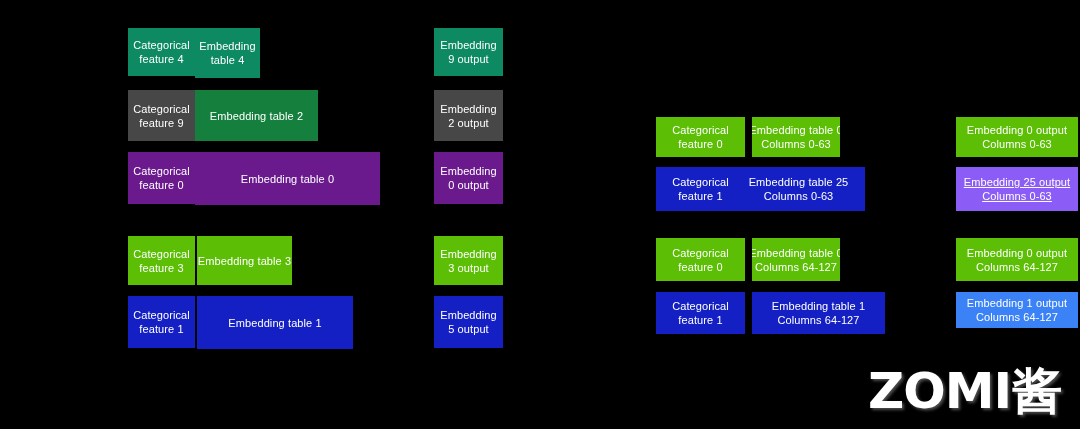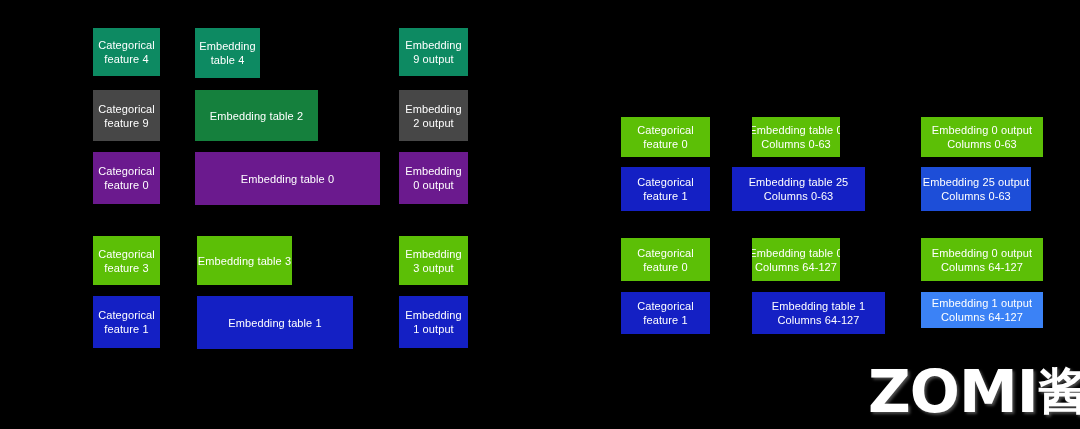--- a/index.html
+++ b/index.html
@@ -25,37 +25,37 @@
     align-items: center;
     justify-content: center;
     text-align: center;
     color: #ffffff;
     font-size: 11px;
     line-height: 14px;
     letter-spacing: 0.1px;
     padding: 2px 4px;
     overflow: hidden;
   }
-  .box.rounded { border-radius: 0; }
+  .box.rounded { border-radius: 0; margin-left: 35px; }
   .box.sharp   { border-radius: 0px; }
   .box .ln { display: block; white-space: nowrap; }
 
   
   #logo {
     position: absolute;
     display: flex;
     align-items: flex-end;
     color: #ffffff;
     text-shadow: 2px 2px 3px rgba(90,90,90,0.85);
     user-select: none;
   }
   #logo .zomi {
     font-family: "DejaVu Sans", sans-serif;
     font-weight: 700;
-    font-size: 59px;
+    font-size: 50px;
     line-height: 55px;
     letter-spacing: -1px;
   }
   #logo .cjk {
     font-family: "DejaVu Sans", sans-serif;
     font-weight: 700;
     font-size: 50px;
     line-height: 55px;
     margin-left: 1px;
   }
@@ -113,21 +113,21 @@
       <div class="box rounded" style="left: 399px; top: 152px; width: 69px; height: 52px; background: rgb(107, 26, 142);">
         <span class="ln">Embedding</span>
         <span class="ln">0 output</span>
       </div>
       <div class="box rounded" style="left: 399px; top: 236px; width: 69px; height: 49px; background: rgb(92, 191, 6);">
         <span class="ln">Embedding</span>
         <span class="ln">3 output</span>
       </div>
       <div class="box rounded" style="left: 399px; top: 296px; width: 69px; height: 52px; background: rgb(20, 32, 196);">
         <span class="ln">Embedding</span>
-        <span class="ln">1 output</span>
+        <span class="ln">5 output</span>
       </div>
     </div>
   <div id="right-diagram">
       <div class="box rounded" style="left: 621px; top: 117px; width: 89px; height: 40px; background: rgb(92, 191, 6);">
         <span class="ln">Categorical</span>
         <span class="ln">feature 0</span>
       </div>
       <div class="box rounded" style="left: 621px; top: 167px; width: 89px; height: 44px; background: rgb(20, 32, 196);">
         <span class="ln">Categorical</span>
         <span class="ln">feature 1</span>
@@ -153,21 +153,21 @@
         <span class="ln">Columns 64-127</span>
       </div>
       <div class="box sharp" style="left: 752px; top: 292px; width: 133px; height: 42px; background: rgb(20, 32, 196);">
         <span class="ln">Embedding table 1</span>
         <span class="ln">Columns 64-127</span>
       </div>
       <div class="box rounded" style="left: 921px; top: 117px; width: 122px; height: 40px; background: rgb(92, 191, 6);">
         <span class="ln">Embedding 0 output</span>
         <span class="ln">Columns 0-63</span>
       </div>
-      <div class="box rounded" style="left: 921px; top: 167px; width: 110px; height: 44px; background: #1d4ed8;">
+      <div class="box rounded" style="left: 921px; top: 167px; width: 122px; height: 44px; background: #8b5cf6; text-decoration: underline;">
         <span class="ln">Embedding 25 output</span>
         <span class="ln">Columns 0-63</span>
       </div>
       <div class="box rounded" style="left: 921px; top: 238px; width: 122px; height: 43px; background: rgb(92, 191, 6);">
         <span class="ln">Embedding 0 output</span>
         <span class="ln">Columns 64-127</span>
       </div>
       <div class="box rounded" style="left: 921px; top: 292px; width: 122px; height: 36px; background: #3b82f6;">
         <span class="ln">Embedding 1 output</span>
         <span class="ln">Columns 64-127</span>

